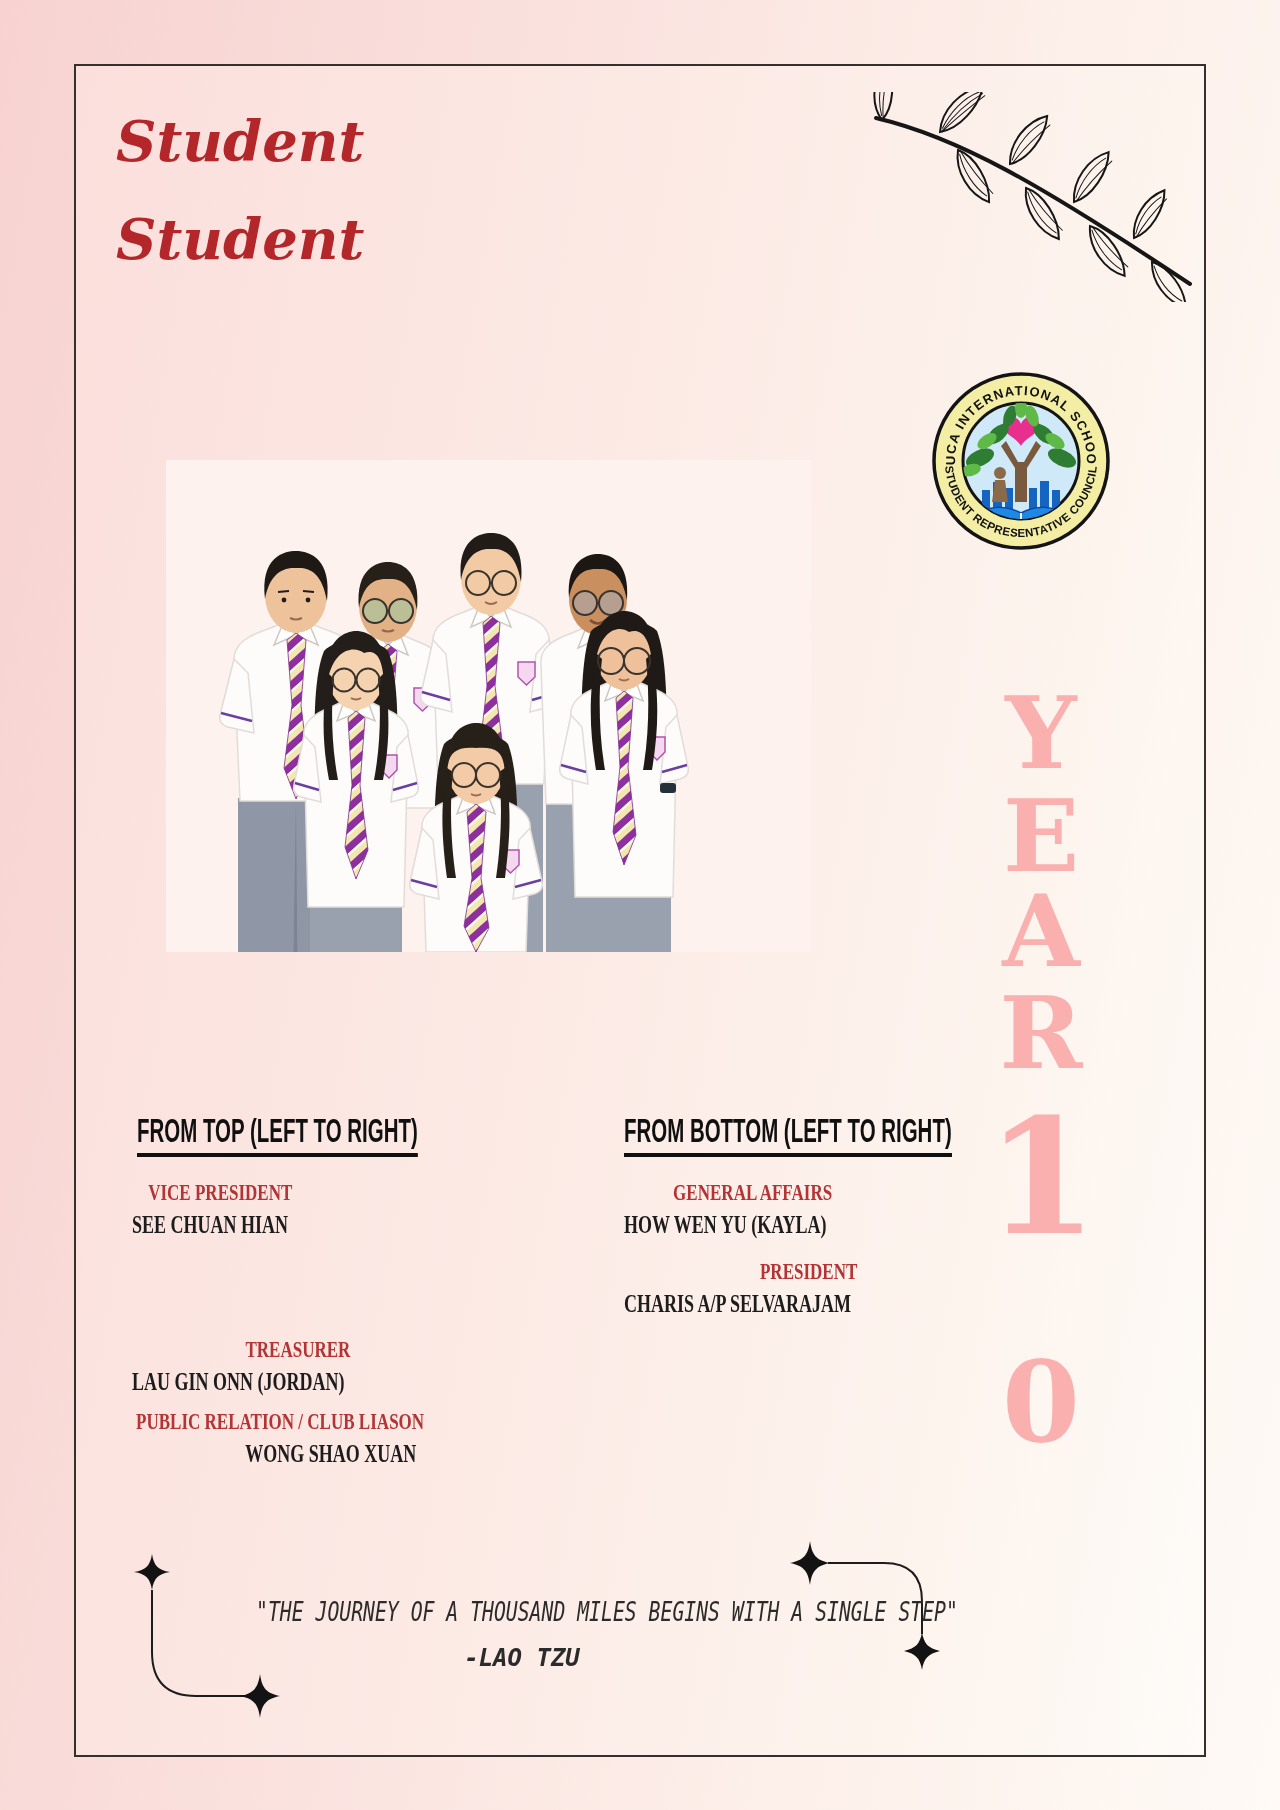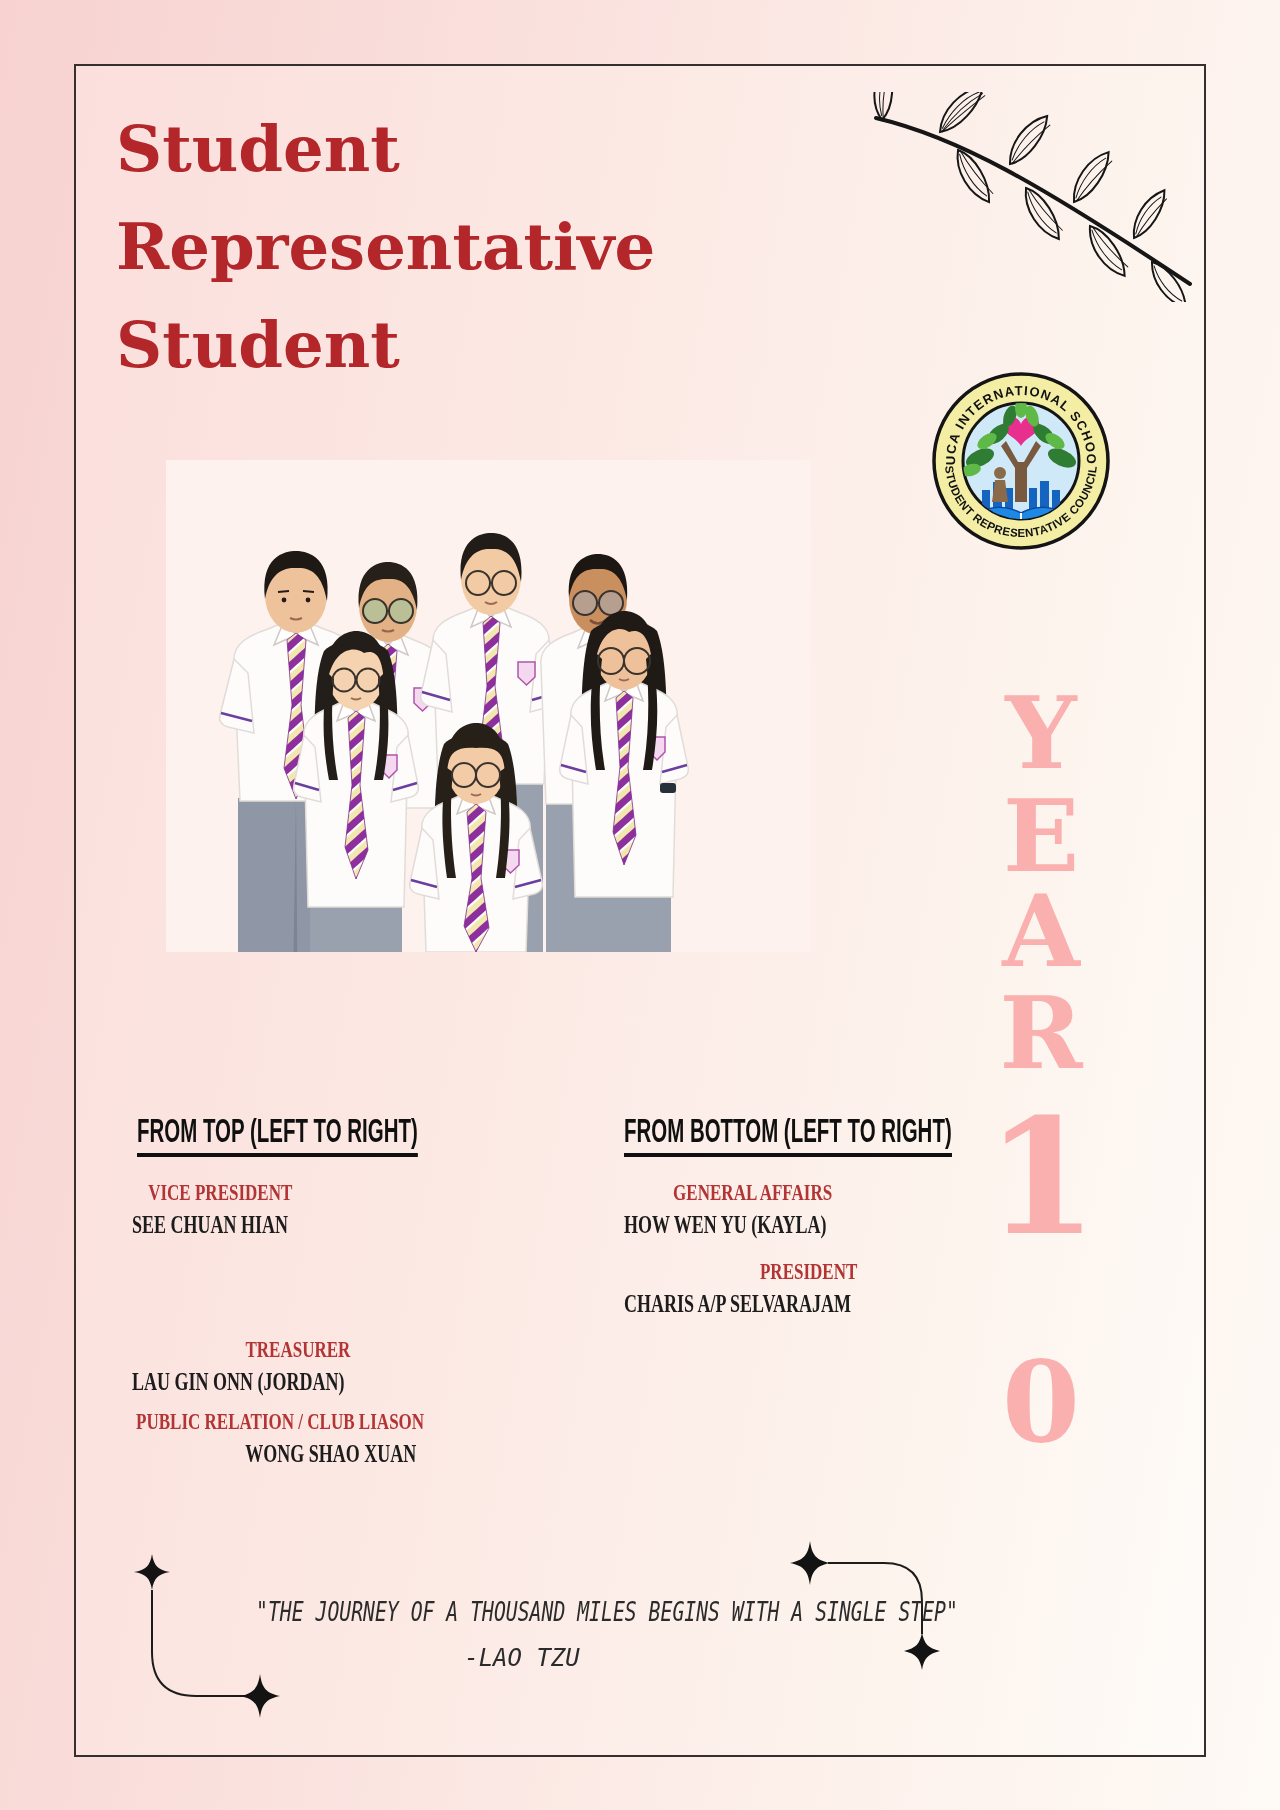--- a/index.html
+++ b/index.html
@@ -7,56 +7,55 @@
     position:relative; width:1280px; height:1810px; overflow:hidden;
     background:linear-gradient(100deg,#f7d2d0 0%,#fae1de 35%,#fdf0ea 70%,#fefaf6 100%);
     font-family:"Liberation Sans",sans-serif;
   }
   .frame{
     position:absolute; left:74px; top:64px; width:1128px; height:1689px;
     border:2px solid #35302d;
     background:linear-gradient(100deg,#fbdfdc 0%,#fceae5 45%,#fdf4ee 78%,#fefbf8 100%);
   }
   
-  .title{ position:absolute; left:116px; top:100px; color:#b3272b;
-    font-family:"DejaVu Serif",serif; font-weight:bold; font-size:64px; line-height:98px;
-    letter-spacing:0px; }
+  .title{ position:absolute; left:116px; top:92px; color:#b3272b;
+    font-family:"DejaVu Serif",serif; font-weight:bold; font-size:56px; line-height:98px;
+    letter-spacing:0px;font-style:italic; }
   
   .year-letter{ position:absolute; left:986px; width:110px; text-align:center;
     font-family:"DejaVu Serif",serif; font-weight:bold; color:#f9b0ae; line-height:0.9; }
   
   .col-heading{ position:absolute; font-family:"Liberation Sans",sans-serif; font-weight:800;
     font-size:33px; color:#101010; letter-spacing:0px; transform:scaleX(0.62);
     transform-origin:left top; border-bottom:4px solid #101010; padding-bottom:3px;
     white-space:nowrap; }
   .role-group{ position:absolute;text-align:right; }
   .role-label{ font-family:"Liberation Serif",serif; font-weight:bold; font-size:23px;
     color:#b23434; transform:scaleX(0.74); transform-origin:left top; white-space:nowrap;
     margin-bottom:5px; }
   .role-name{ font-family:"Liberation Serif",serif; font-weight:bold; font-size:25px;
     color:#1c1c1c; transform:scaleX(0.72); transform-origin:left top; white-space:nowrap; }
   
   .quote-wrap{ position:absolute; left:172px; top:1597px; width:700px; text-align:center;
     color:#2b2b2b; }
   .quote-text{ font-family:"DejaVu Sans Mono",monospace; font-style:italic; font-size:26px;
     transform:scaleX(0.76); transform-origin:center top; white-space:nowrap; }
   .quote-attr{ font-family:"DejaVu Sans Mono",monospace; font-style:italic; font-size:24px;
-    margin-top:17px; }
+    margin-top:17px;font-weight:bold; }
   .abs{ position:absolute; }
 </style>
 </head>
 <body>
 
 <div class="page">
 
   <div class="frame"></div>
 
   <div class="title">
     <div>Student</div>
-    <div>Representative</div>
     <div>Student</div>
   </div>
 
   <svg class="abs" style="left:862px;top:92px;" width="340" height="210" viewBox="0 0 340 210">
     <g fill="none" stroke="#161616" stroke-linecap="round">
       <path d="M14,26 C95,45 175,90 328,192" stroke-width="4"></path>
 
       <g stroke-width="2">
         <g transform="translate(20,28) rotate(-68)">
           <path d="M0,0 C10,-16 32,-24 52,-17 C42,-2 16,6 0,0 Z"></path>

